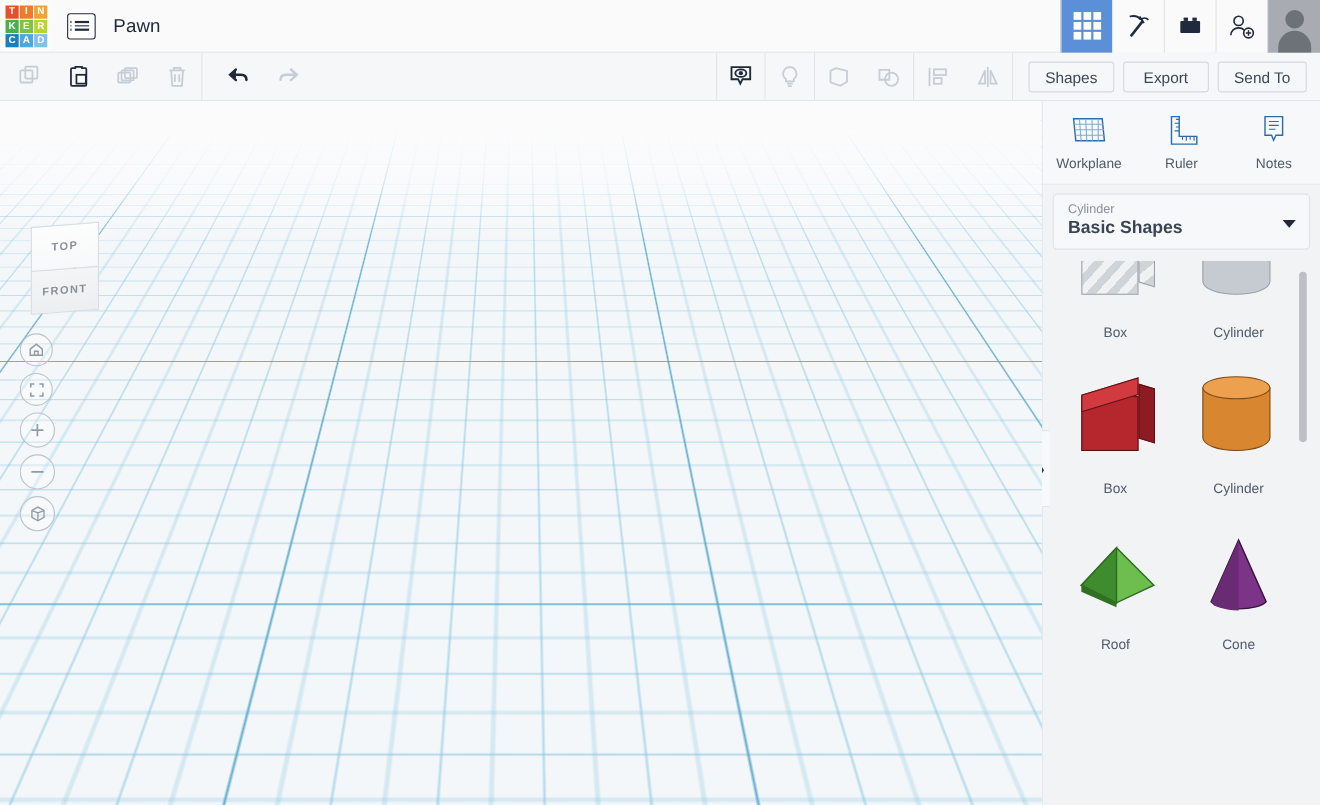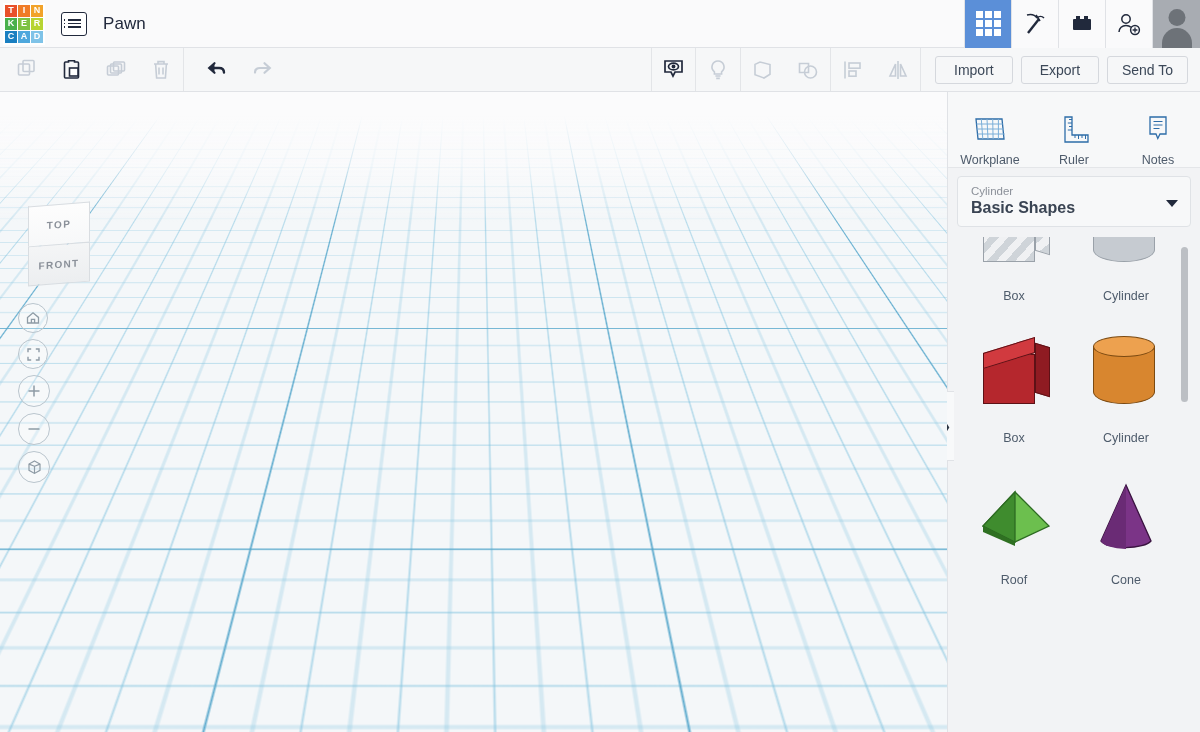--- a/index.html
+++ b/index.html
@@ -168,21 +168,21 @@
     border-radius: 4px 0 0 4px; display: flex; align-items: center; justify-content: center;
     cursor: pointer; font-size: 17px; color: #2b3442; z-index: 4;
   }
 
   
   .panel {
     position: absolute; left: 947px; top: 92px; width: 253px; height: 640px;
     background: #f2f3f5; border-left: 1px solid #e0e2e6; display: flex; flex-direction: column;
   }
   .panel-tools {
-    height: 76px; display: flex; align-items: flex-end; background: #f7f8f9;
+    height: 76px; display: flex; align-items: flex-start; background: #f7f8f9;
     border-bottom: 1px solid #e4e6e9; padding-top: 10px;
   }
   .ptool { flex: 1; display: flex; flex-direction: column; align-items: center; gap: 6px; cursor: pointer; }
   .ptool-label { font-size: 12.5px; color: #4e5b6b; }
   .selector-wrap { padding: 8px 9px 10px 9px; background: #f2f3f5; }
   .selector {
     position: relative; background: #f7f8f9; border: 1px solid #dfe2e6; border-radius: 4px;
     padding: 8px 28px 9px 13px; cursor: pointer;
   }
   .sel-small { font-size: 11.5px; color: #8b9099; margin-bottom: 2px; }
@@ -192,21 +192,21 @@
     width: 0; height: 0; border-left: 6px solid transparent; border-right: 6px solid transparent; border-top: 7px solid #21293c;
   }
   .shape-list {
     flex: 1; position: relative; overflow: hidden; background: #f2f3f5;
     padding: 0 10px; padding-right: 18px;
   }
   .shape-grid {
     display: grid; grid-template-columns: 1fr 1fr; row-gap: 0px; position: relative; top: -52px;
   }
   .shape-cell {
-    height: 142px; display: flex; flex-direction: column; align-items: center; justify-content: flex-start;
+    height: 142px; display: flex; flex-direction: column; align-items: center; justify-content: center;
     padding-bottom: 12px; cursor: pointer;
   }
   .shape-thumb { height: 96px; width: 100%; display: flex; align-items: center; justify-content: center; }
   .shape-name { font-size: 12.5px; color: #4e5b6b; margin-top: 8px; }
   .vscroll {
     position: absolute; right: 6px; top: 10px; width: 7px; height: 155px;
     background: #bcbfc4; border-radius: 4px; cursor: pointer;
   }
   .vscroll-track { position: absolute; right: 6px; top: 0; width: 7px; bottom: 0; }
 </style>
@@ -353,21 +353,21 @@
     </div>
     <div class="tool sep-r">
       <svg width="24" height="24" viewBox="0 0 24 24" fill="none" stroke="#c6cdd6" stroke-width="1.6">
         <path d="M12 3v18"></path>
           <path d="M9.5 6 4 18h5.5z"></path>
           <path d="M14.5 6 20 18h-5.5z"></path>
       </svg>
     </div>
 
     <div class="btn-group">
-      <div class="tcbtn">Import</div>
+      <div class="tcbtn">Shapes</div>
       <div class="tcbtn">Export</div>
       <div class="tcbtn">Send To</div>
     </div>
   </div>
 
   <div class="canvas">
     <div class="plane-wrap">
       <div class="plane"></div>
     </div>
     <div class="plane-fade"></div>

